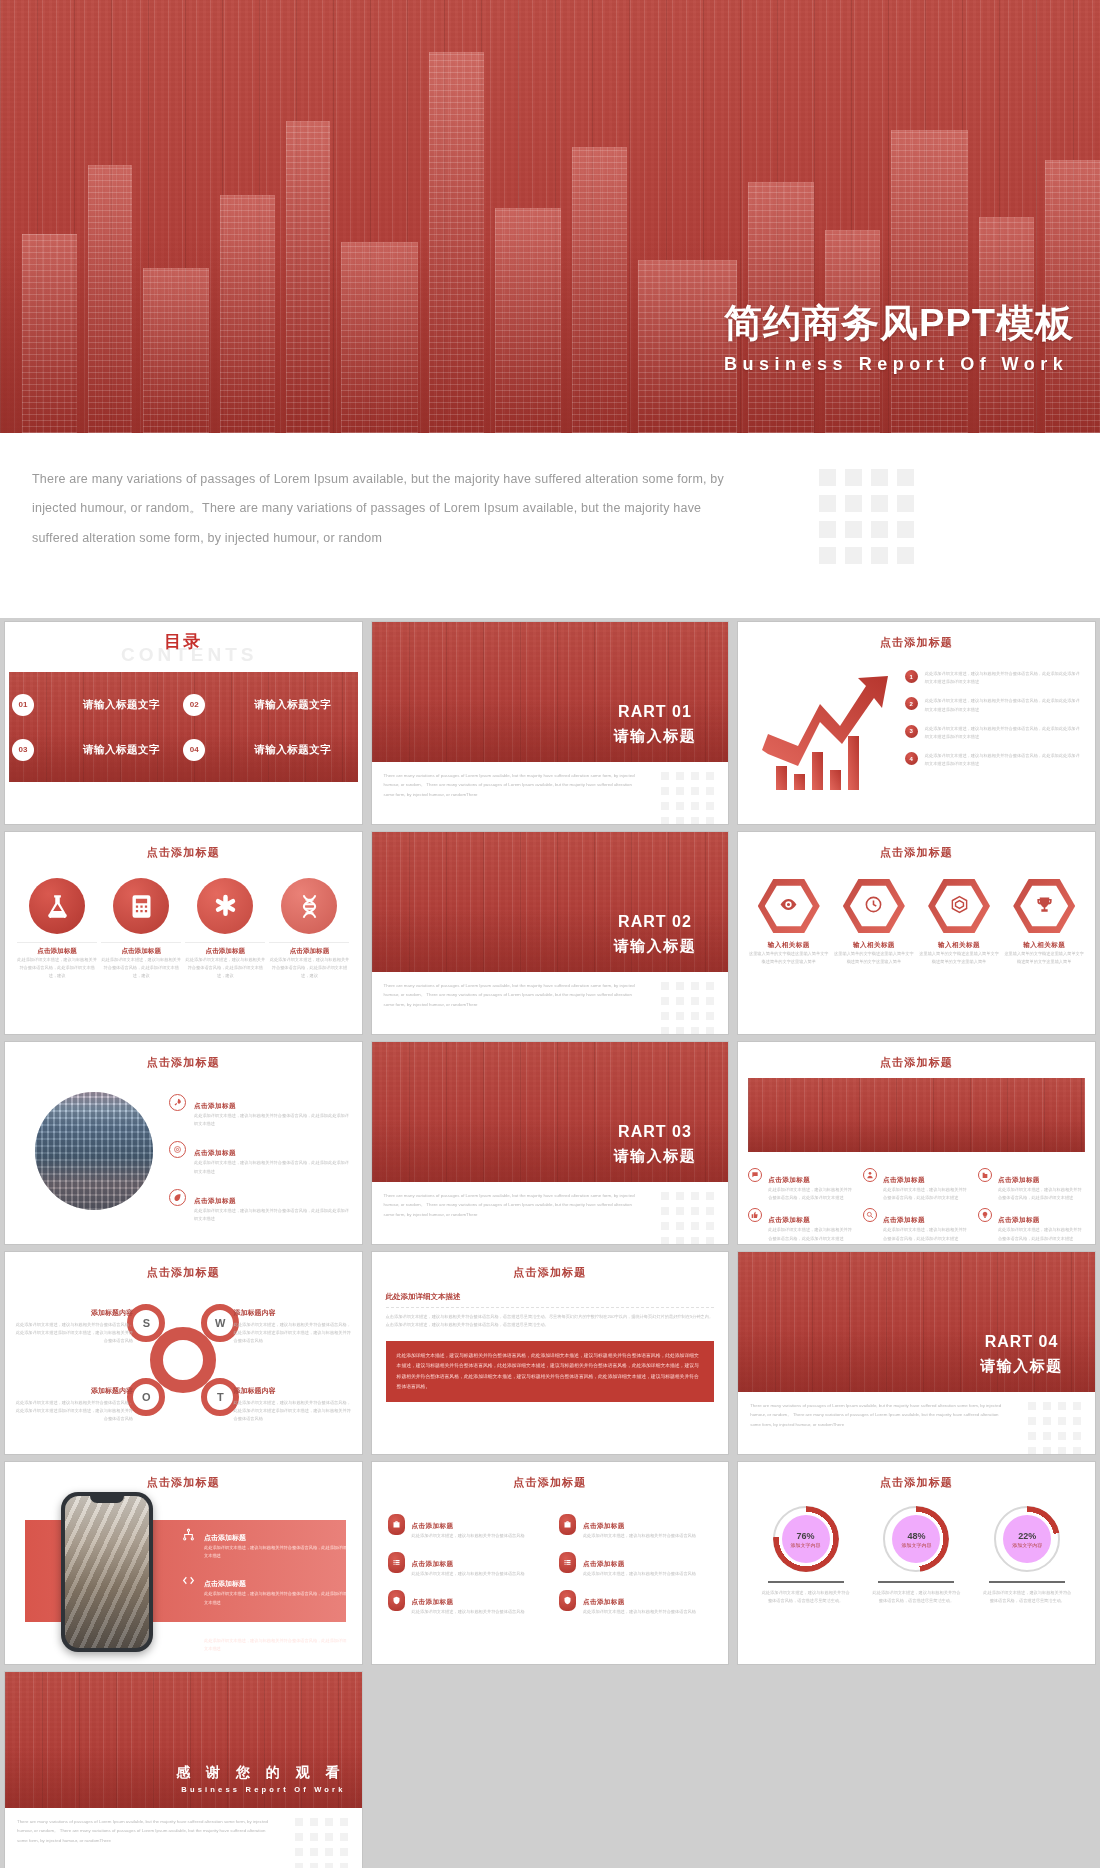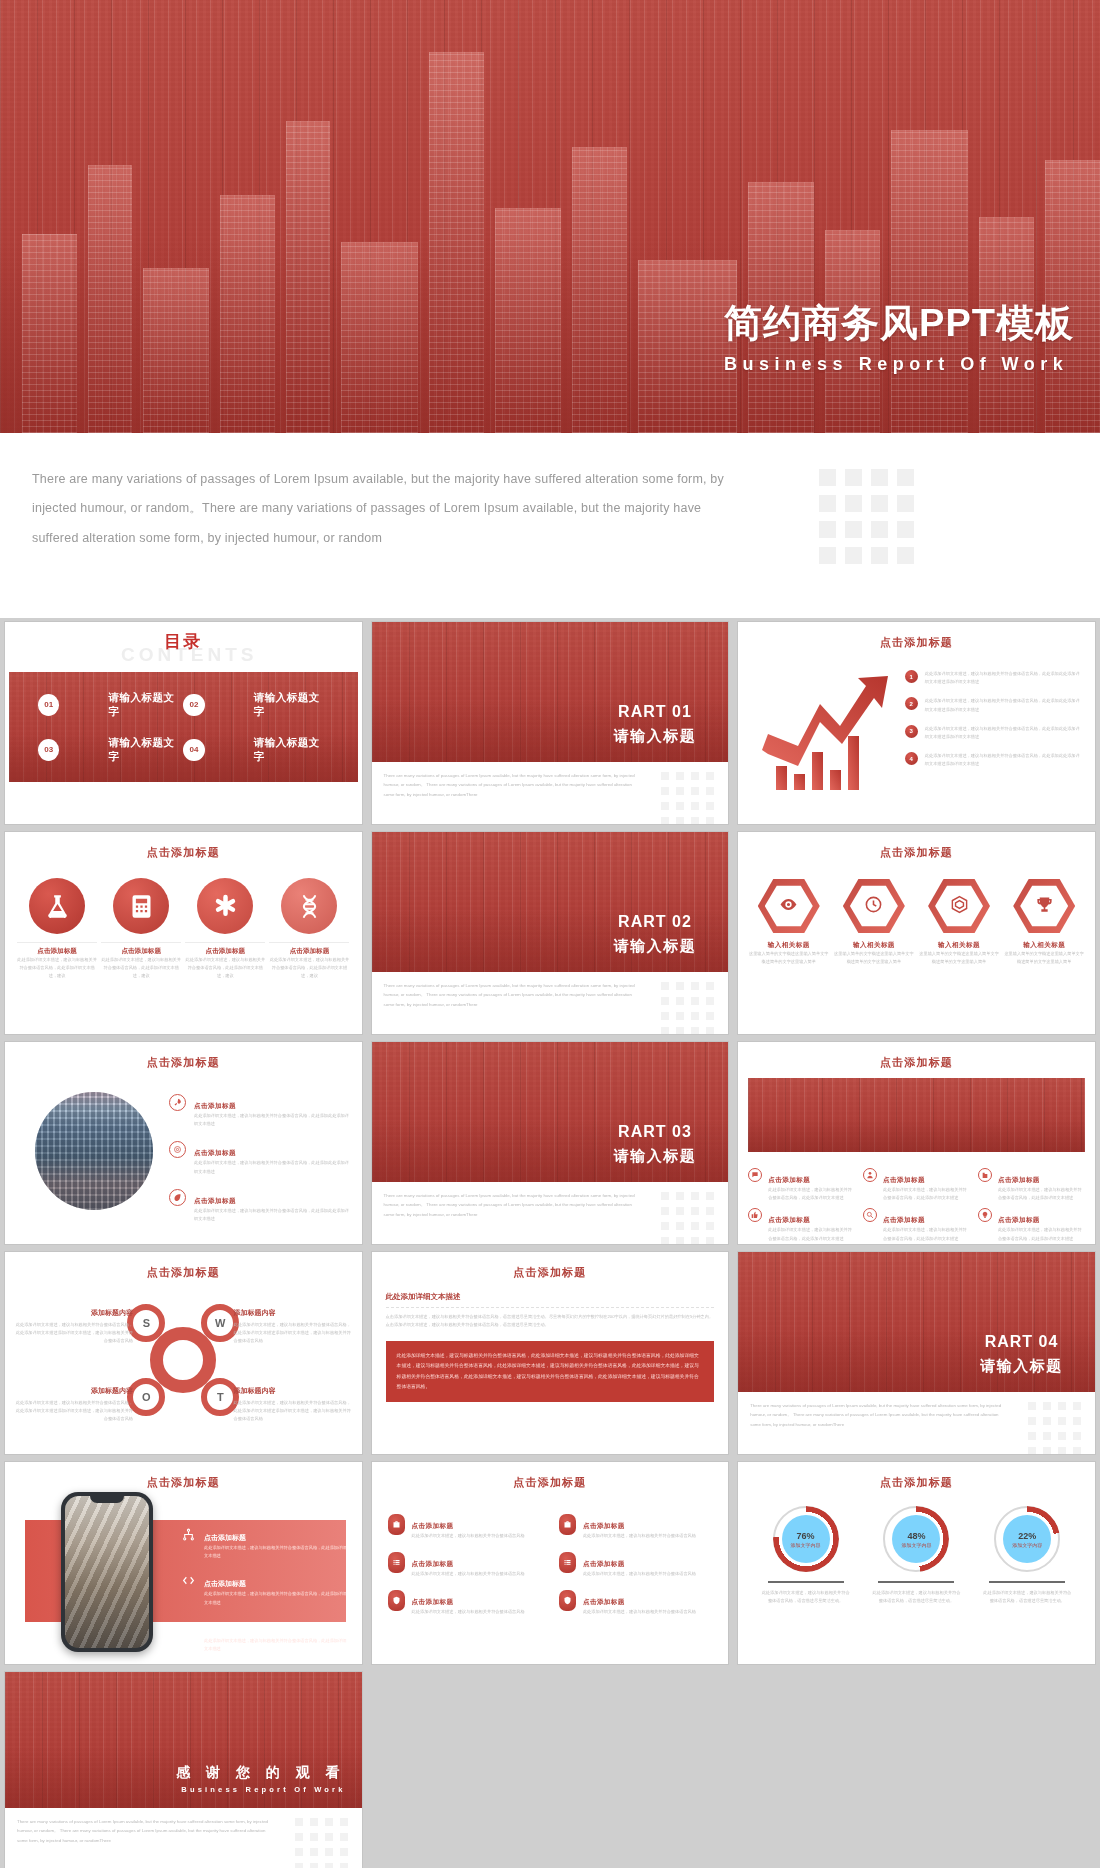--- a/index.html
+++ b/index.html
@@ -103,21 +103,21 @@
   .toc-en { position:absolute; left:12px; right:0; top: 22px; font-size: 19px;
     color:#eeeeee; letter-spacing: 4px; font-weight:700; z-index:1;}
   .toc-band {
     position:absolute; left:4px; right:4px; top:50px; height: 110px;
     background: linear-gradient(180deg, rgba(186,72,65,.92), rgba(170,58,52,.95));
     overflow:hidden;
   }
   .toc-band .city-bg { opacity:.95; }
   .toc-items{ position:absolute; inset:0; display:grid;
     grid-template-columns: 1fr 1fr; grid-template-rows: 1fr 1fr;
-    align-items:center; padding: 10px 29px; z-index:3;}
+    align-items:center; padding: 10px 3px; z-index:3;}
   .toc-item{ display:flex; align-items:center; gap:9px; }
   .toc-num{ width:22px;height:22px;border-radius:50%;background:#fff;color:#b2443d;
     font-size:8px;font-weight:700;display:flex;align-items:center;justify-content:center;}
   .toc-label{ color:#fff; font-size:10.5px; font-weight:700; letter-spacing:.5px;margin-left:40px;}
 
   
   .sec-band { position:relative; width:100%; height: 140px; overflow:hidden;}
   .sec-txt { position:absolute; right:32px; bottom:16px; text-align:center; z-index:4;}
   .sec-en { color:#fff; font-size:16px; font-weight:700; letter-spacing:1px;}
   .sec-cn { color:#fff; font-size:15px; font-weight:700; letter-spacing:1.5px; margin-top:6px;}
@@ -234,21 +234,21 @@
     background: radial-gradient(circle at 40% 30%, #d85c52, #ad332c);
     display:flex;align-items:center;justify-content:center;}
   .tc-ic svg{width:9px;height:11px;}
 
   
   .donuts{ position:absolute; left:0;right:0;top:44px; display:flex; justify-content:space-around; padding:0 12px;}
   .don-col{ width:92px; text-align:center;}
   .don{ position:relative; width:66px;height:66px;margin:0 auto;}
   .don-track{ position:absolute;inset:0;border-radius:50%;border:2px solid #d8d8d8;}
   .don-fill{ position:absolute;inset:0;border-radius:50%;}
-  .don-hole{ position:absolute; inset:9px; border-radius:50%; background:#7dd3fc;
+  .don-hole{ position:absolute; inset:9px; border-radius:50%; background:#f0abfc;
     display:flex;flex-direction:column;align-items:center;justify-content:center;}
   .don-pct{ font-size:9px;font-weight:700;color:#444;}
   .don-lbl{ font-size:5px;color:#b2443d;margin-top:1px;}
   .don-rule{ height:2px;background:#6b6b6b;margin:9px auto 6px;width:76px;}
 
   
   .th-band{ position:relative; width:100%; height:136px; overflow:hidden;padding-left:12px;}
   .th-txt{ position:absolute; right:16px; bottom:14px; text-align:right; z-index:4;}
   .th-cn{ color:#fff;font-size:14px;font-weight:700;letter-spacing:6px;}
   .th-en{ color:#fff;font-size:7.5px;font-weight:700;letter-spacing:3.2px;margin-top:3px;}

